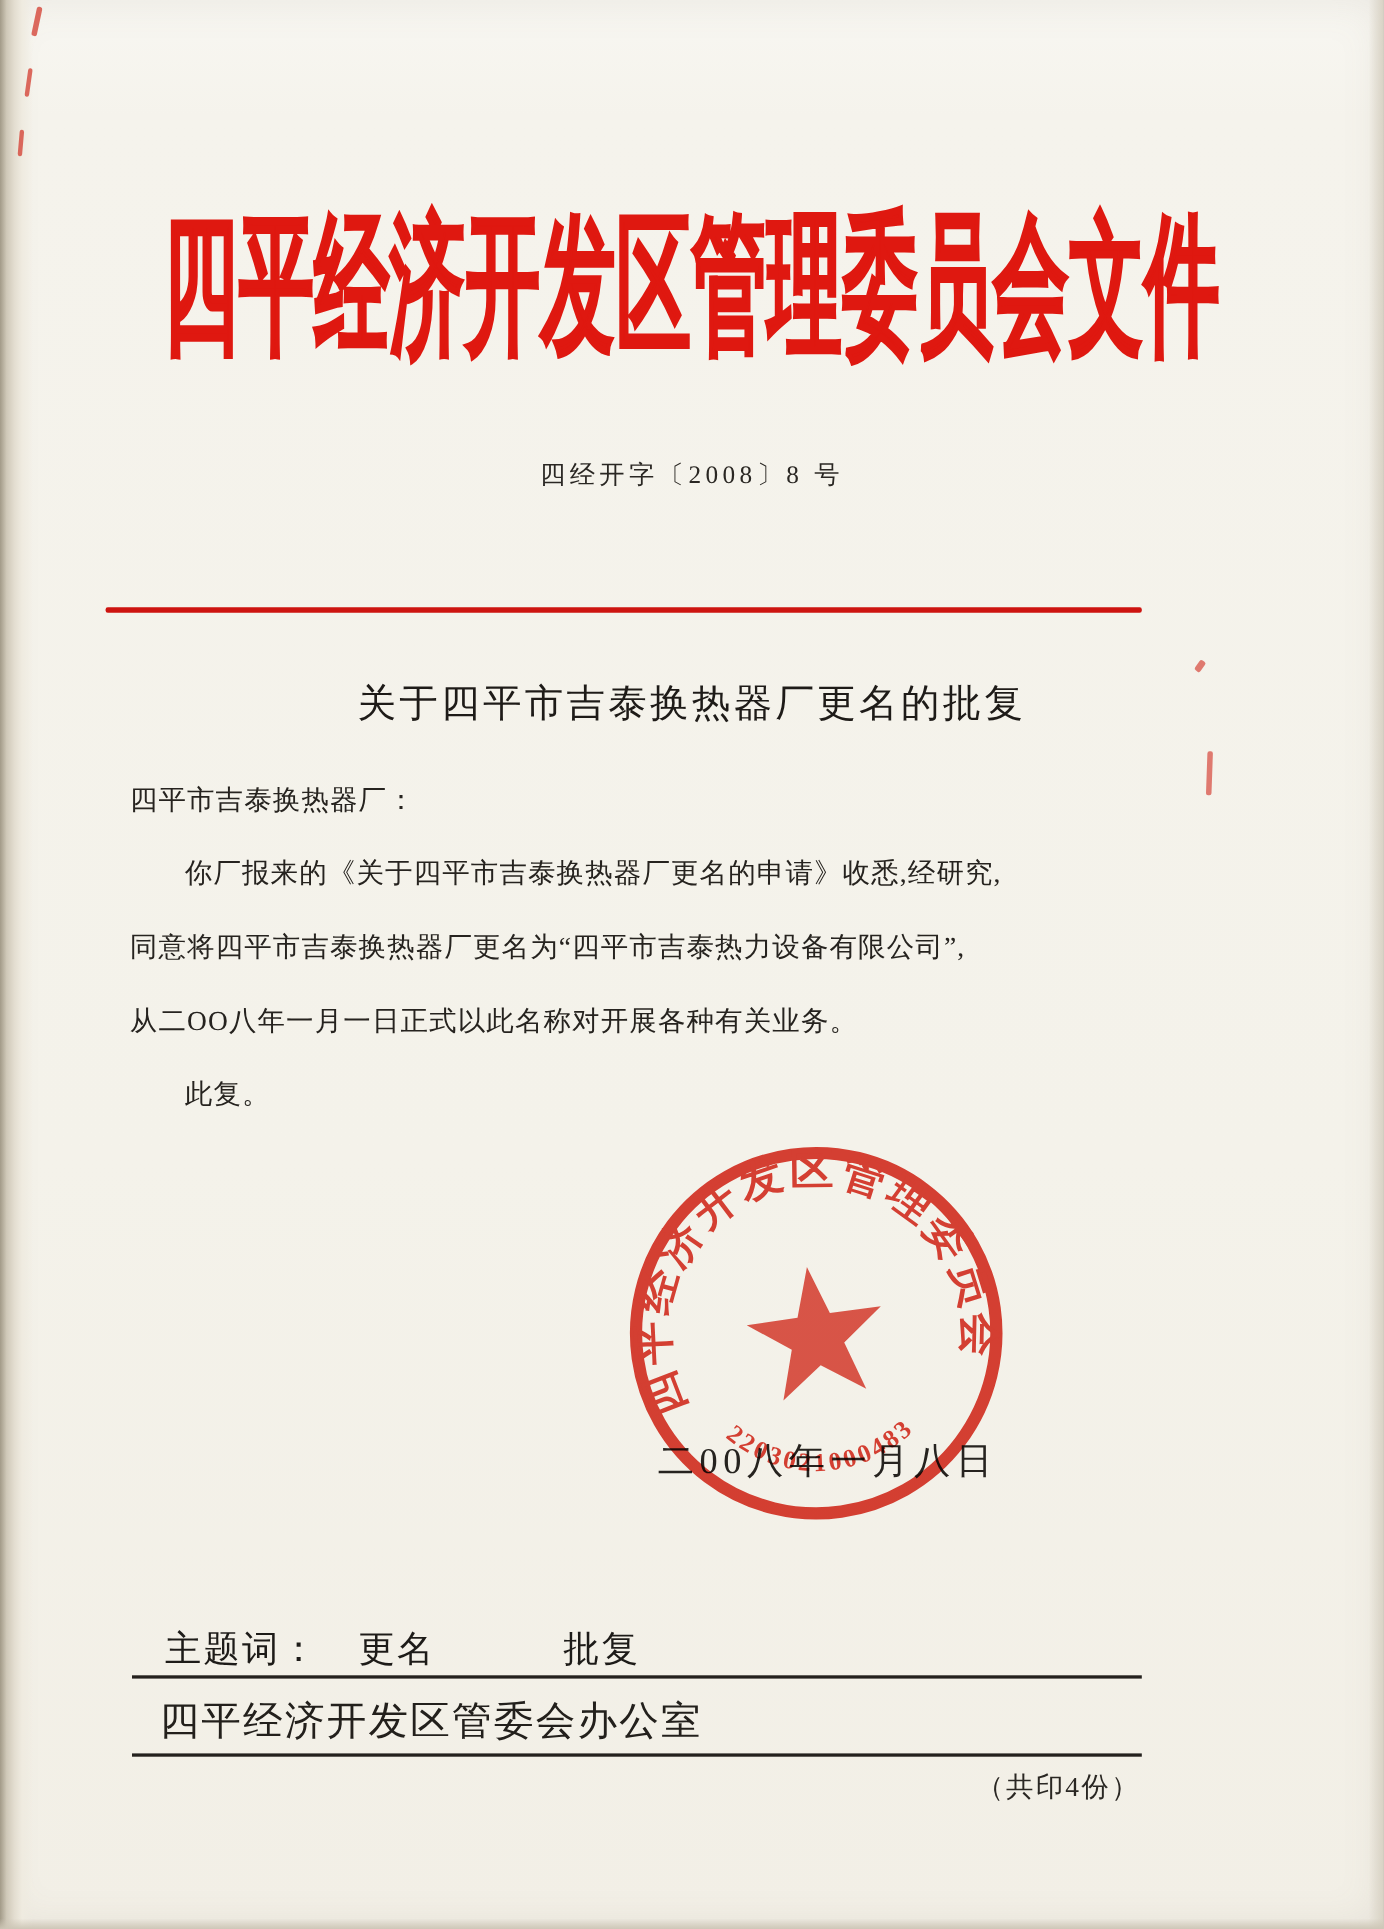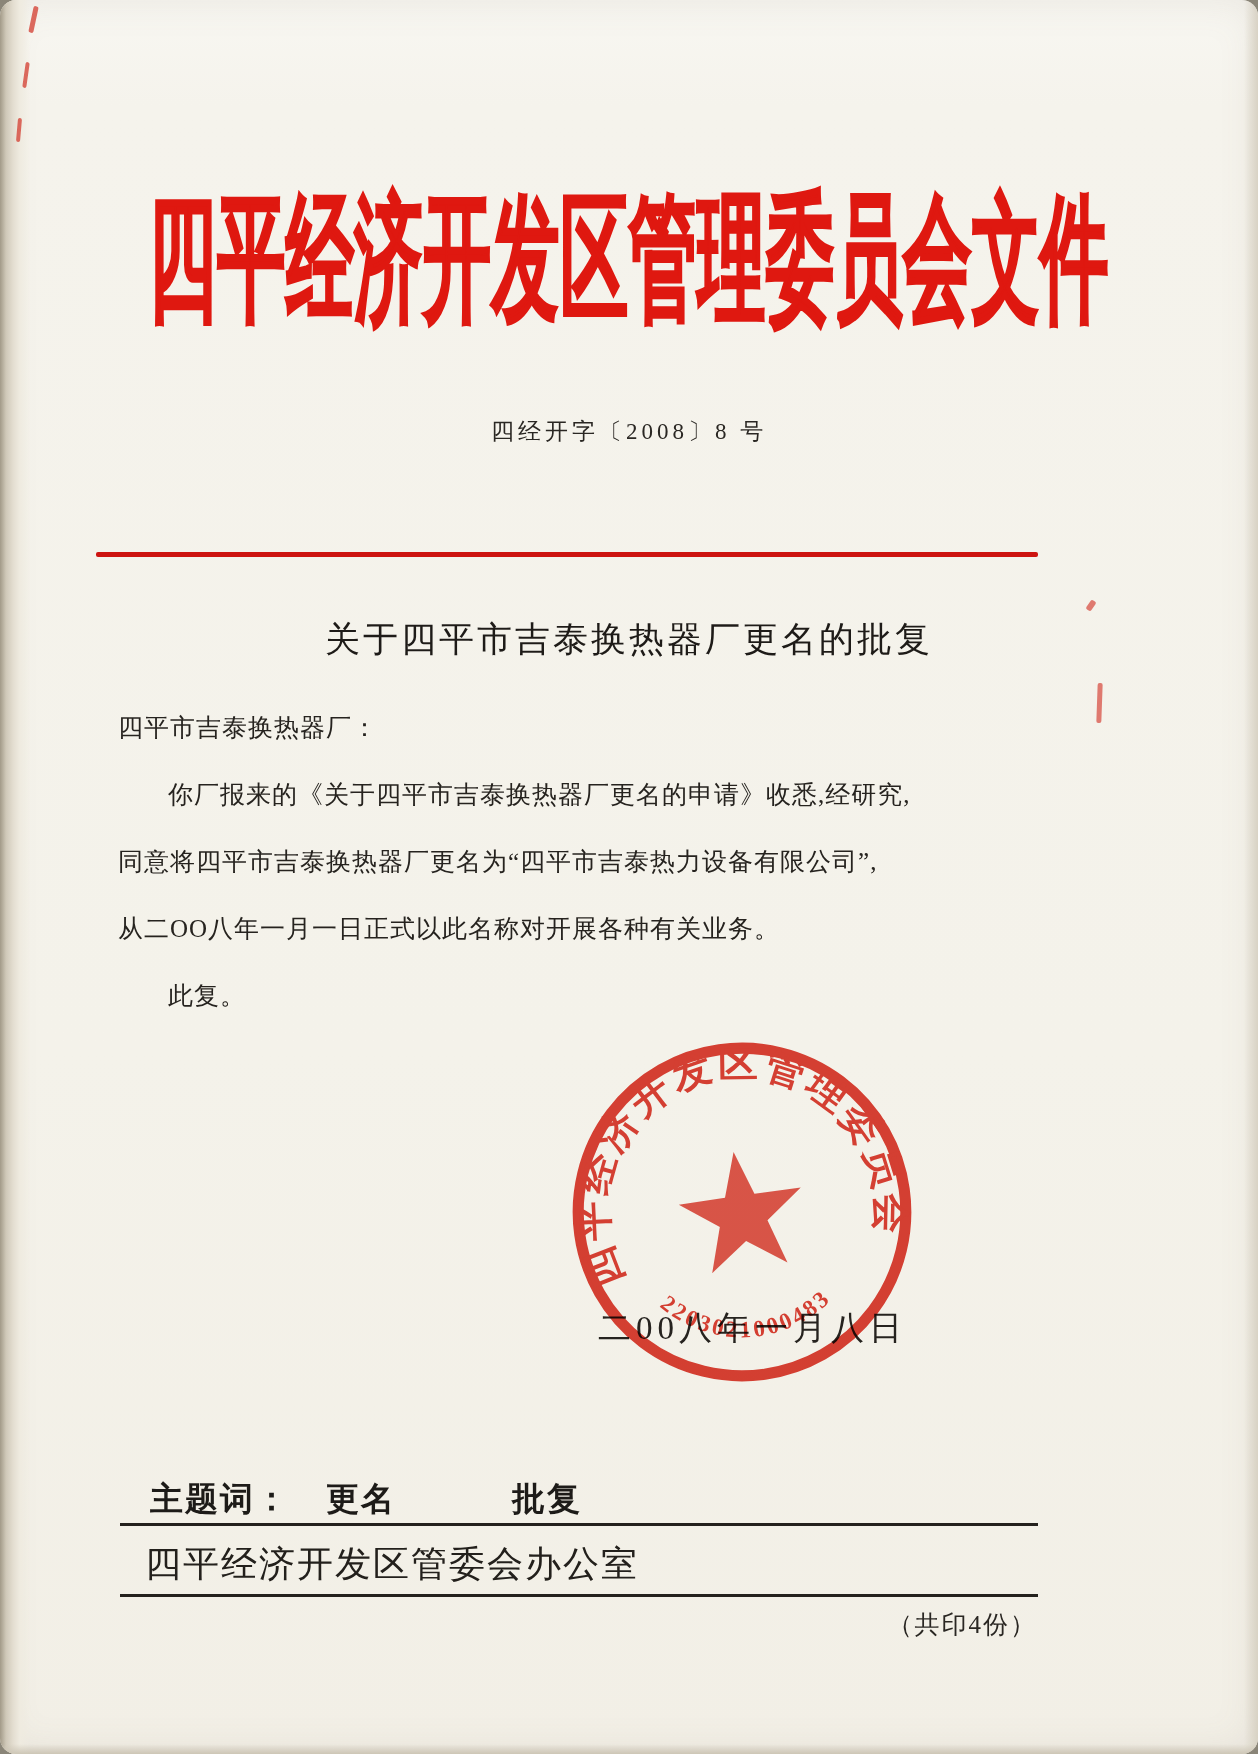--- a/index.html
+++ b/index.html
@@ -5,21 +5,20 @@
   html,body{margin:0;padding:0;background:#8a8578;}
   .page{
     position:relative;
     width:1258px;height:1754px;
     margin:0 auto;
     background:linear-gradient(180deg,#f8f7f2 0%,#f5f3ec 6%,#f4f2ea 60%,#f2efe6 100%);
     overflow:hidden;
     font-family:"Liberation Serif", serif;
     color:#26231f;
     box-shadow:inset 0 0 40px rgba(120,110,90,.12);
-    border-radius:16px;
   }
   
   .edge-left{
     position:absolute;left:0;top:0;width:30px;height:100%;
     background:linear-gradient(to right,#a29a88 0,#cfc8b8 6px,#e3ddd0 13px,#efebe0 20px,rgba(0,0,0,0) 30px);
   }
   .edge-right{
     position:absolute;right:0;top:0;width:14px;height:100%;
     background:linear-gradient(to left,#d8d2c4 0,rgba(0,0,0,0) 14px);
   }
@@ -67,21 +66,21 @@
   .stamp{
     position:absolute;left:560px;top:1030px;width:364px;height:364px;z-index:2;
     mix-blend-mode:multiply;opacity:.93;
     transform:rotate(-8deg);
   }
   .stamp svg text{font-family:"Liberation Serif", serif;font-weight:bold;}
 
   .keywords-row{
     position:absolute;left:150px;top:1477px;
     font-family:"Liberation Sans", sans-serif;
-    font-weight:bold;font-size:33px;color:#1d1b18;letter-spacing:2px;
+    font-weight:normal;font-size:33px;color:#1d1b18;letter-spacing:2px;
     display:flex;align-items:baseline;
   }
   .keywords-row .kw1{margin-left:36px;}
   .keywords-row .kw2{margin-left:116px;}
   .black-rule{
     position:absolute;left:120px;width:918px;height:3px;background:#24211d;
   }
   .rule-1{top:1523px;}
   .rule-2{top:1594px;}
   .footer-row{

